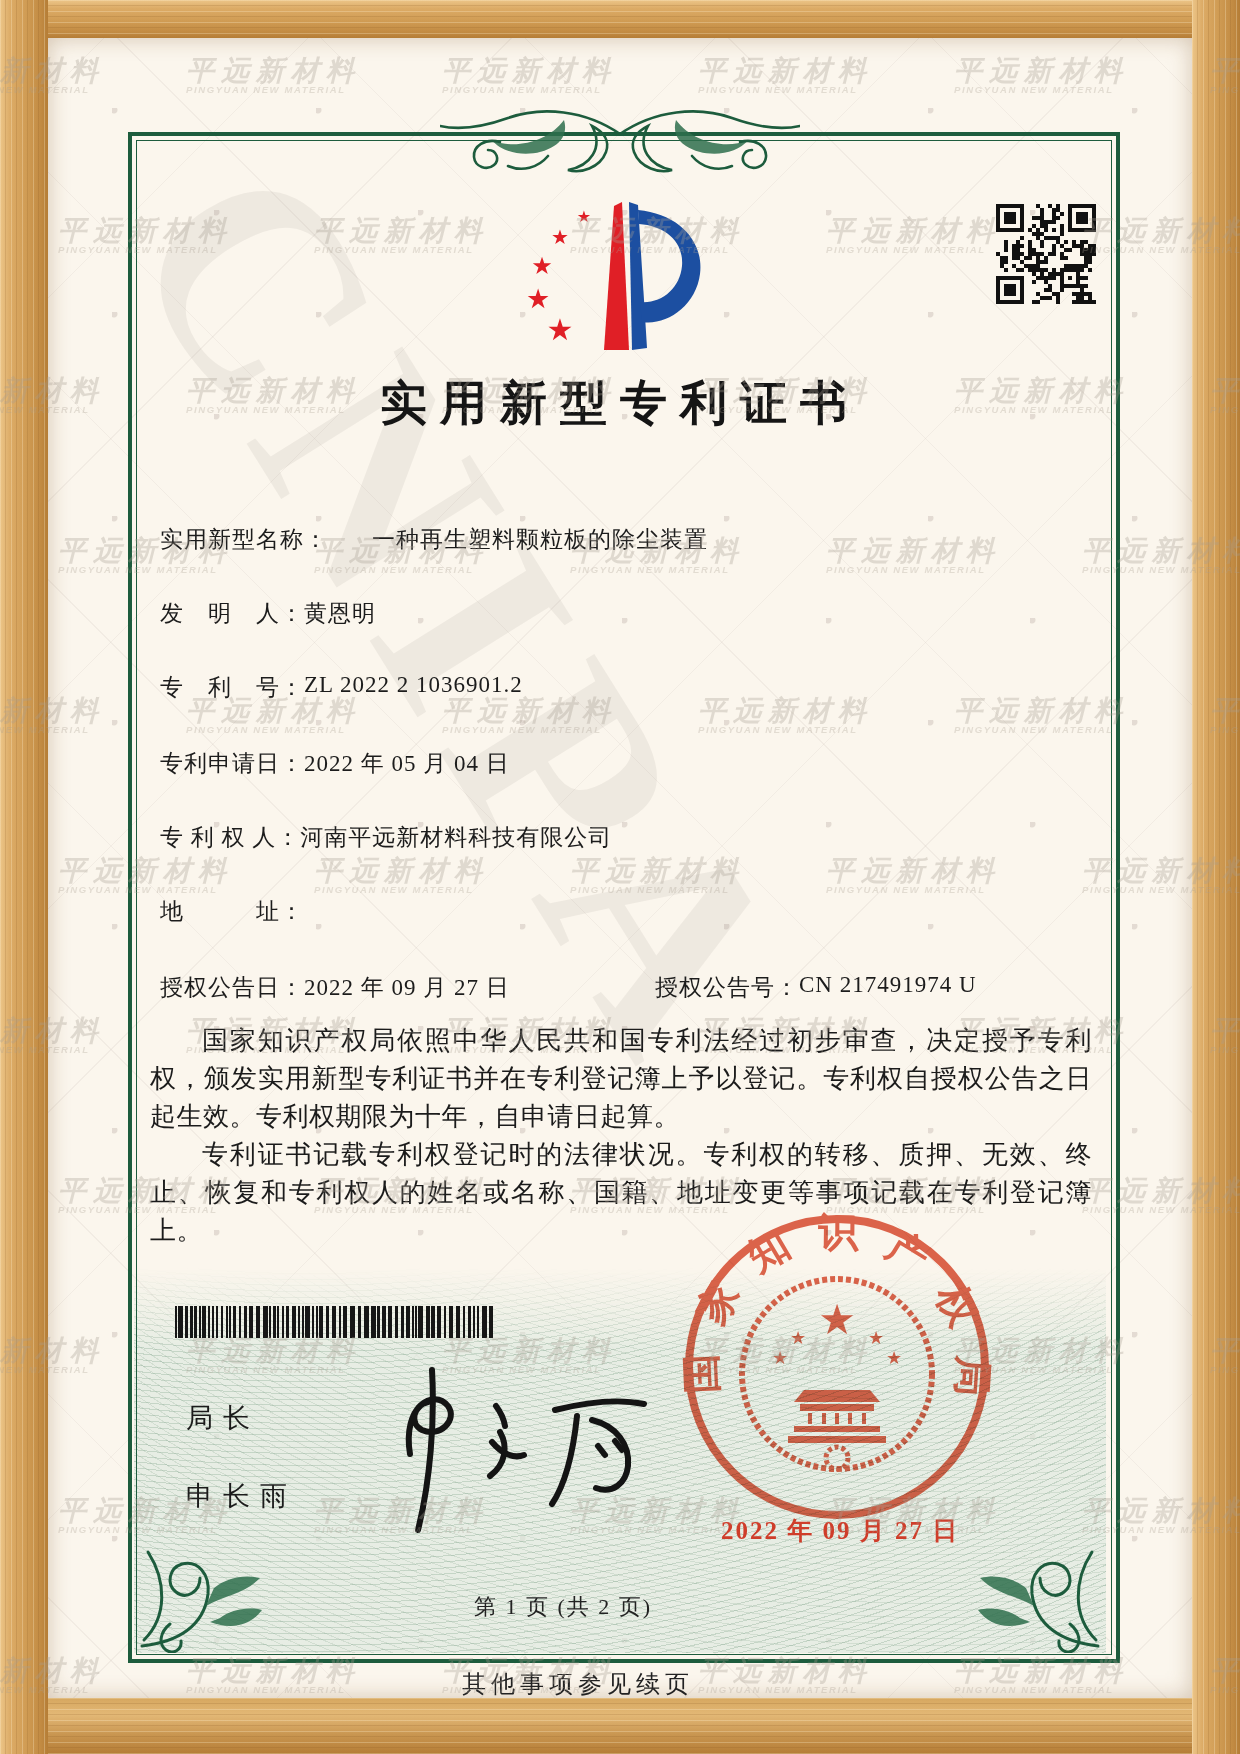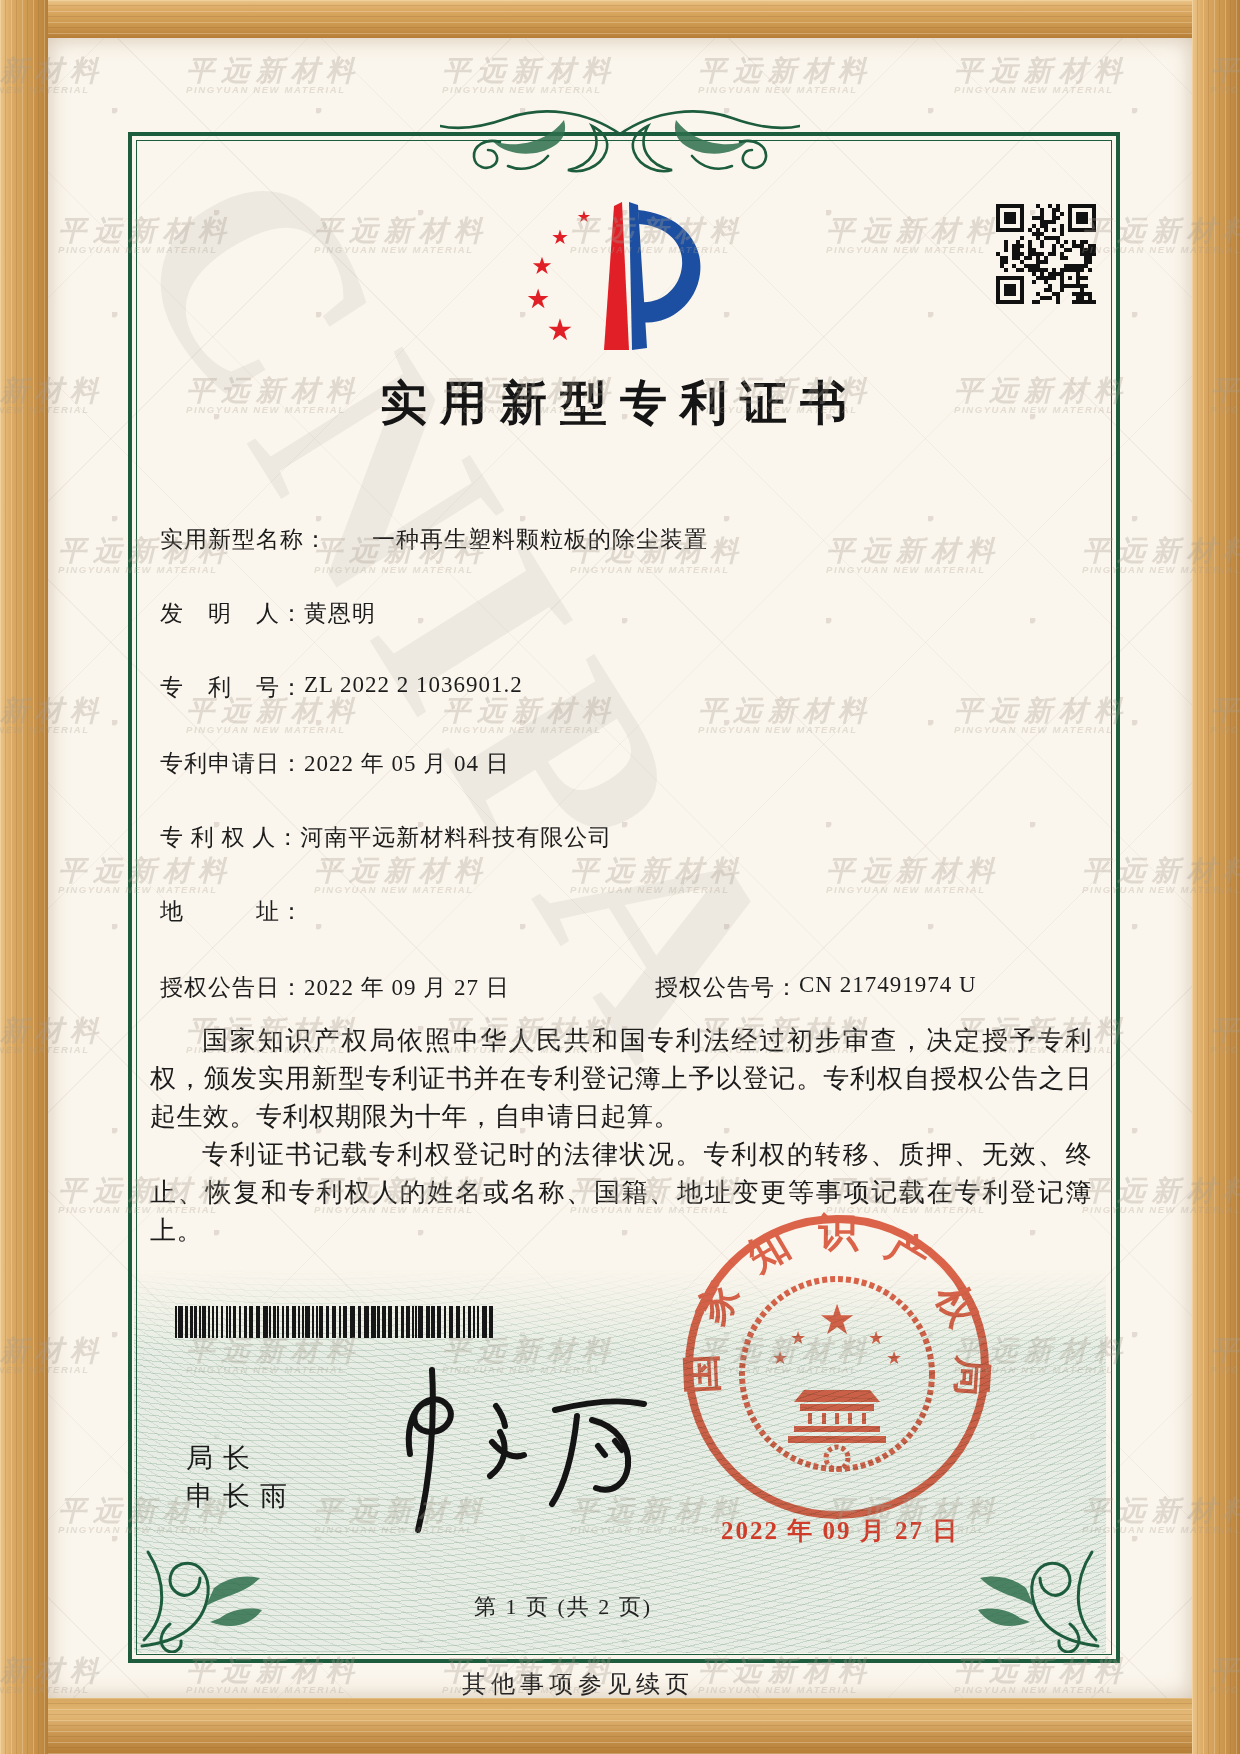--- a/index.html
+++ b/index.html
@@ -617,21 +617,21 @@
       <span style="width: 2px; display: block;"></span>
       <i style="width: 2px;"></i>
       <span style="width: 2px; display: block;"></span>
       <i style="width: 2px;"></i>
       <span style="width: 3px; display: block;"></span>
       <i style="width: 5px;"></i>
       <span style="width: 2px; display: block;"></span>
       <i style="width: 4px;"></i>
     </div>
 
-  <div class="signer" style="top:1440px;">局长</div>
+  <div class="signer" style="top:1400px;">局长</div>
   <div class="signer" style="top:1478px;">申长雨</div>
 
   <svg class="signature" width="300" height="175" viewBox="0 0 300 175">
     <g fill="none" stroke="#141414" stroke-width="6" stroke-linecap="round">
       <path d="M38,92 C30,44 62,26 76,44 C86,58 68,76 50,68 C38,62 40,44 56,40"></path>
       <path d="M60,8 C63,60 58,120 46,168"></path>
       <path d="M124,44 C130,52 132,58 133,64"></path>
       <path d="M128,70 C136,84 134,102 118,114"></path>
       <path d="M120,80 C130,92 142,97 152,93"></path>
       <path d="M183,48 C215,40 248,37 272,42"></path>

